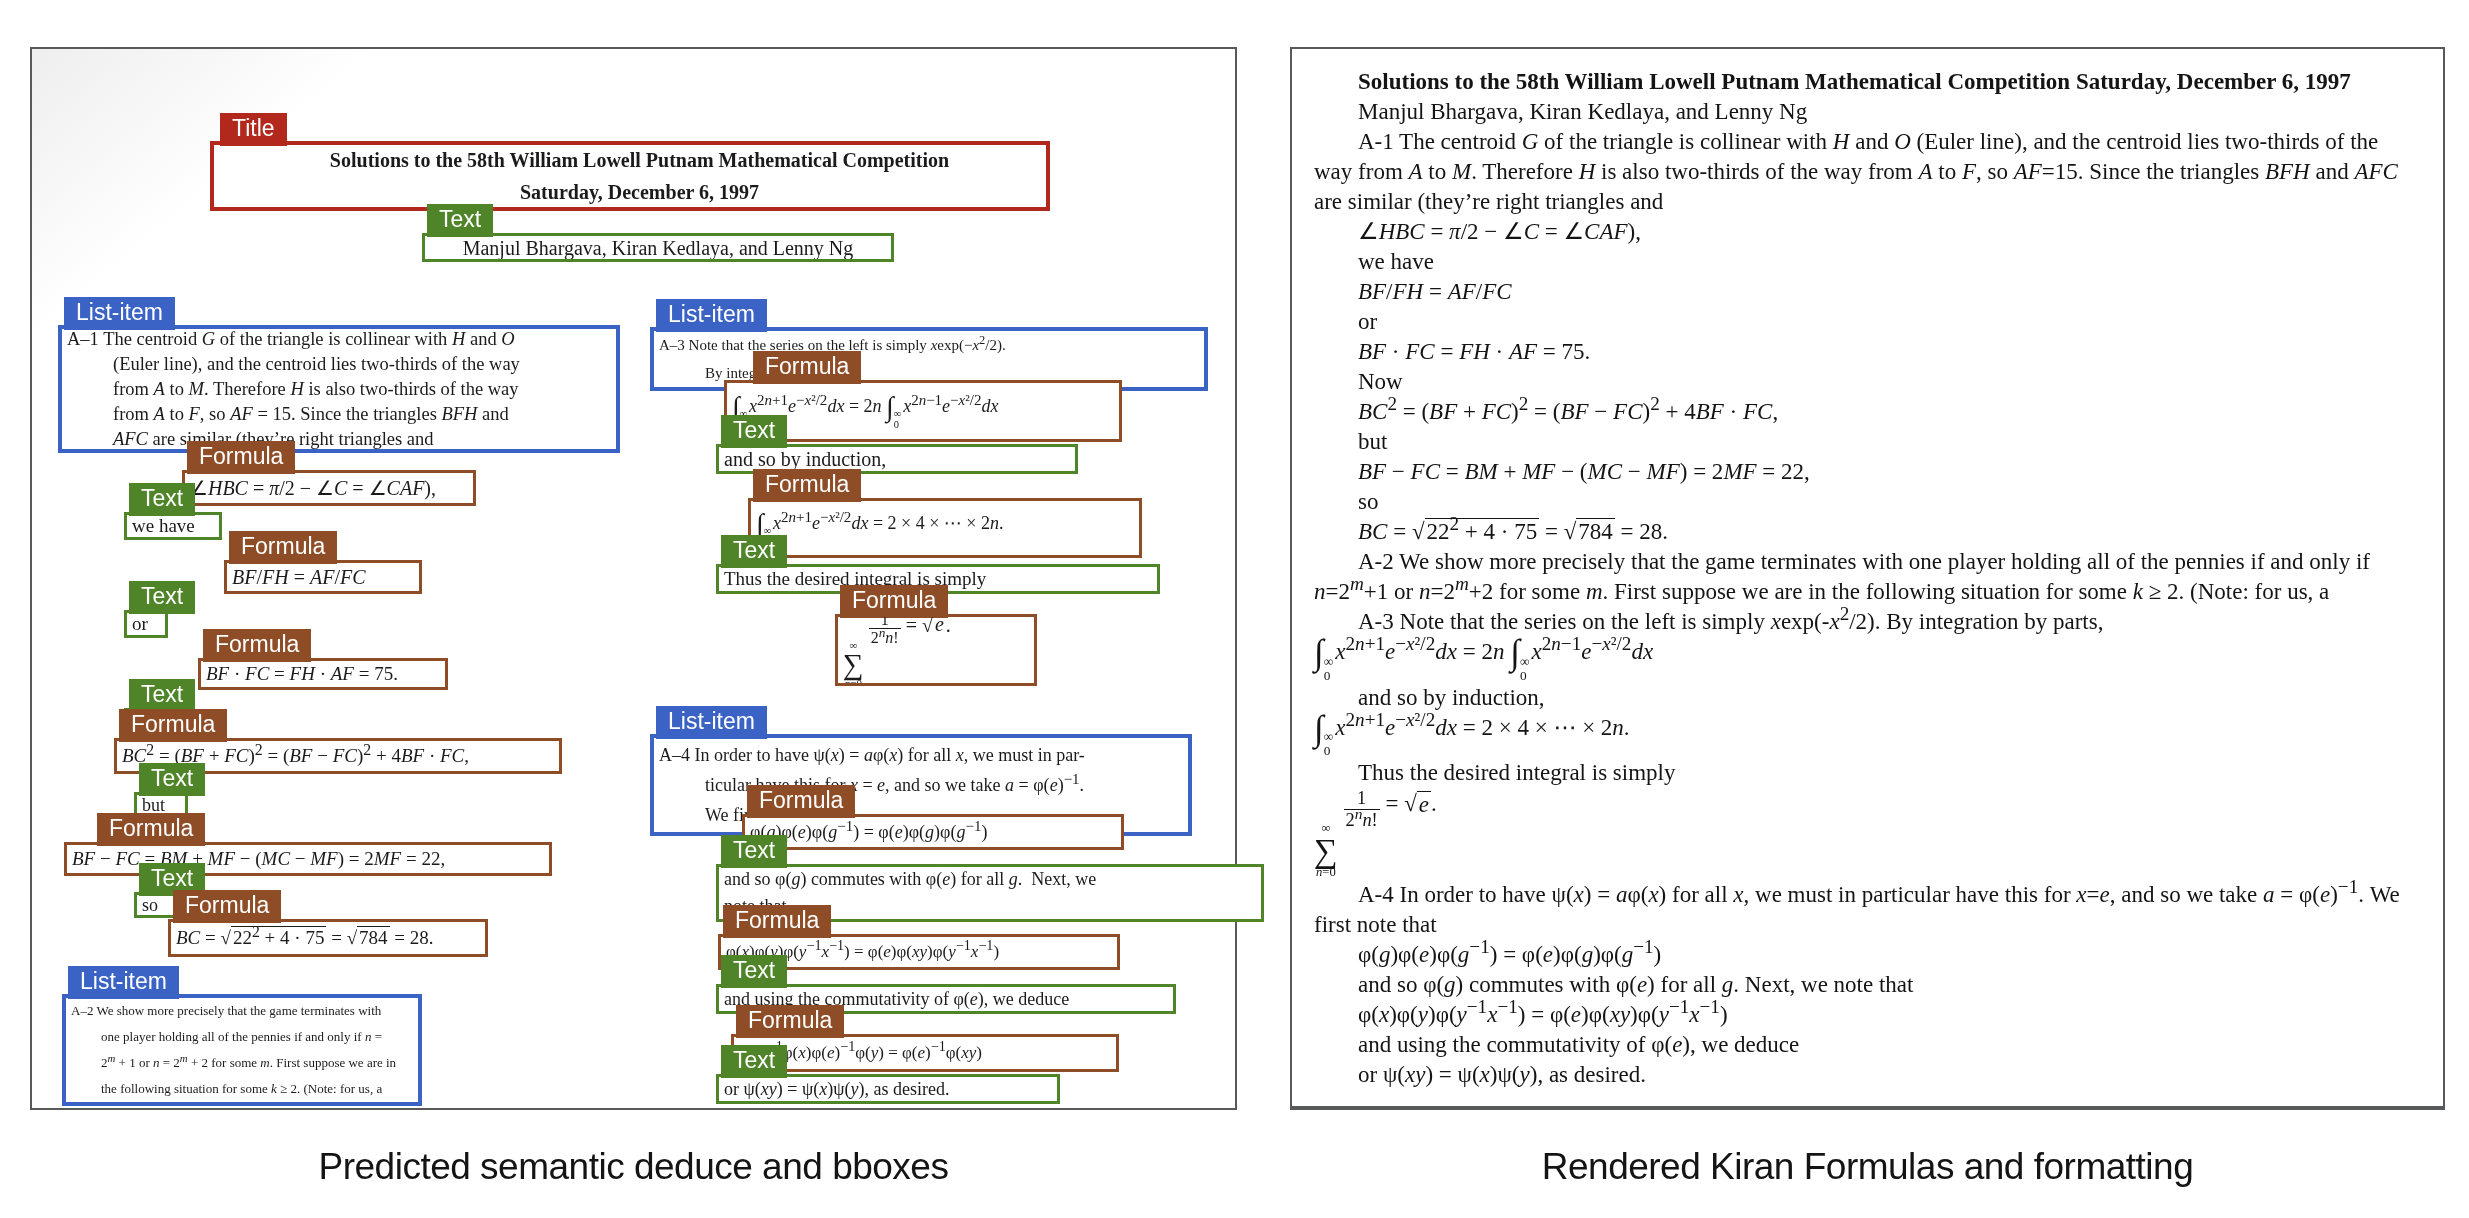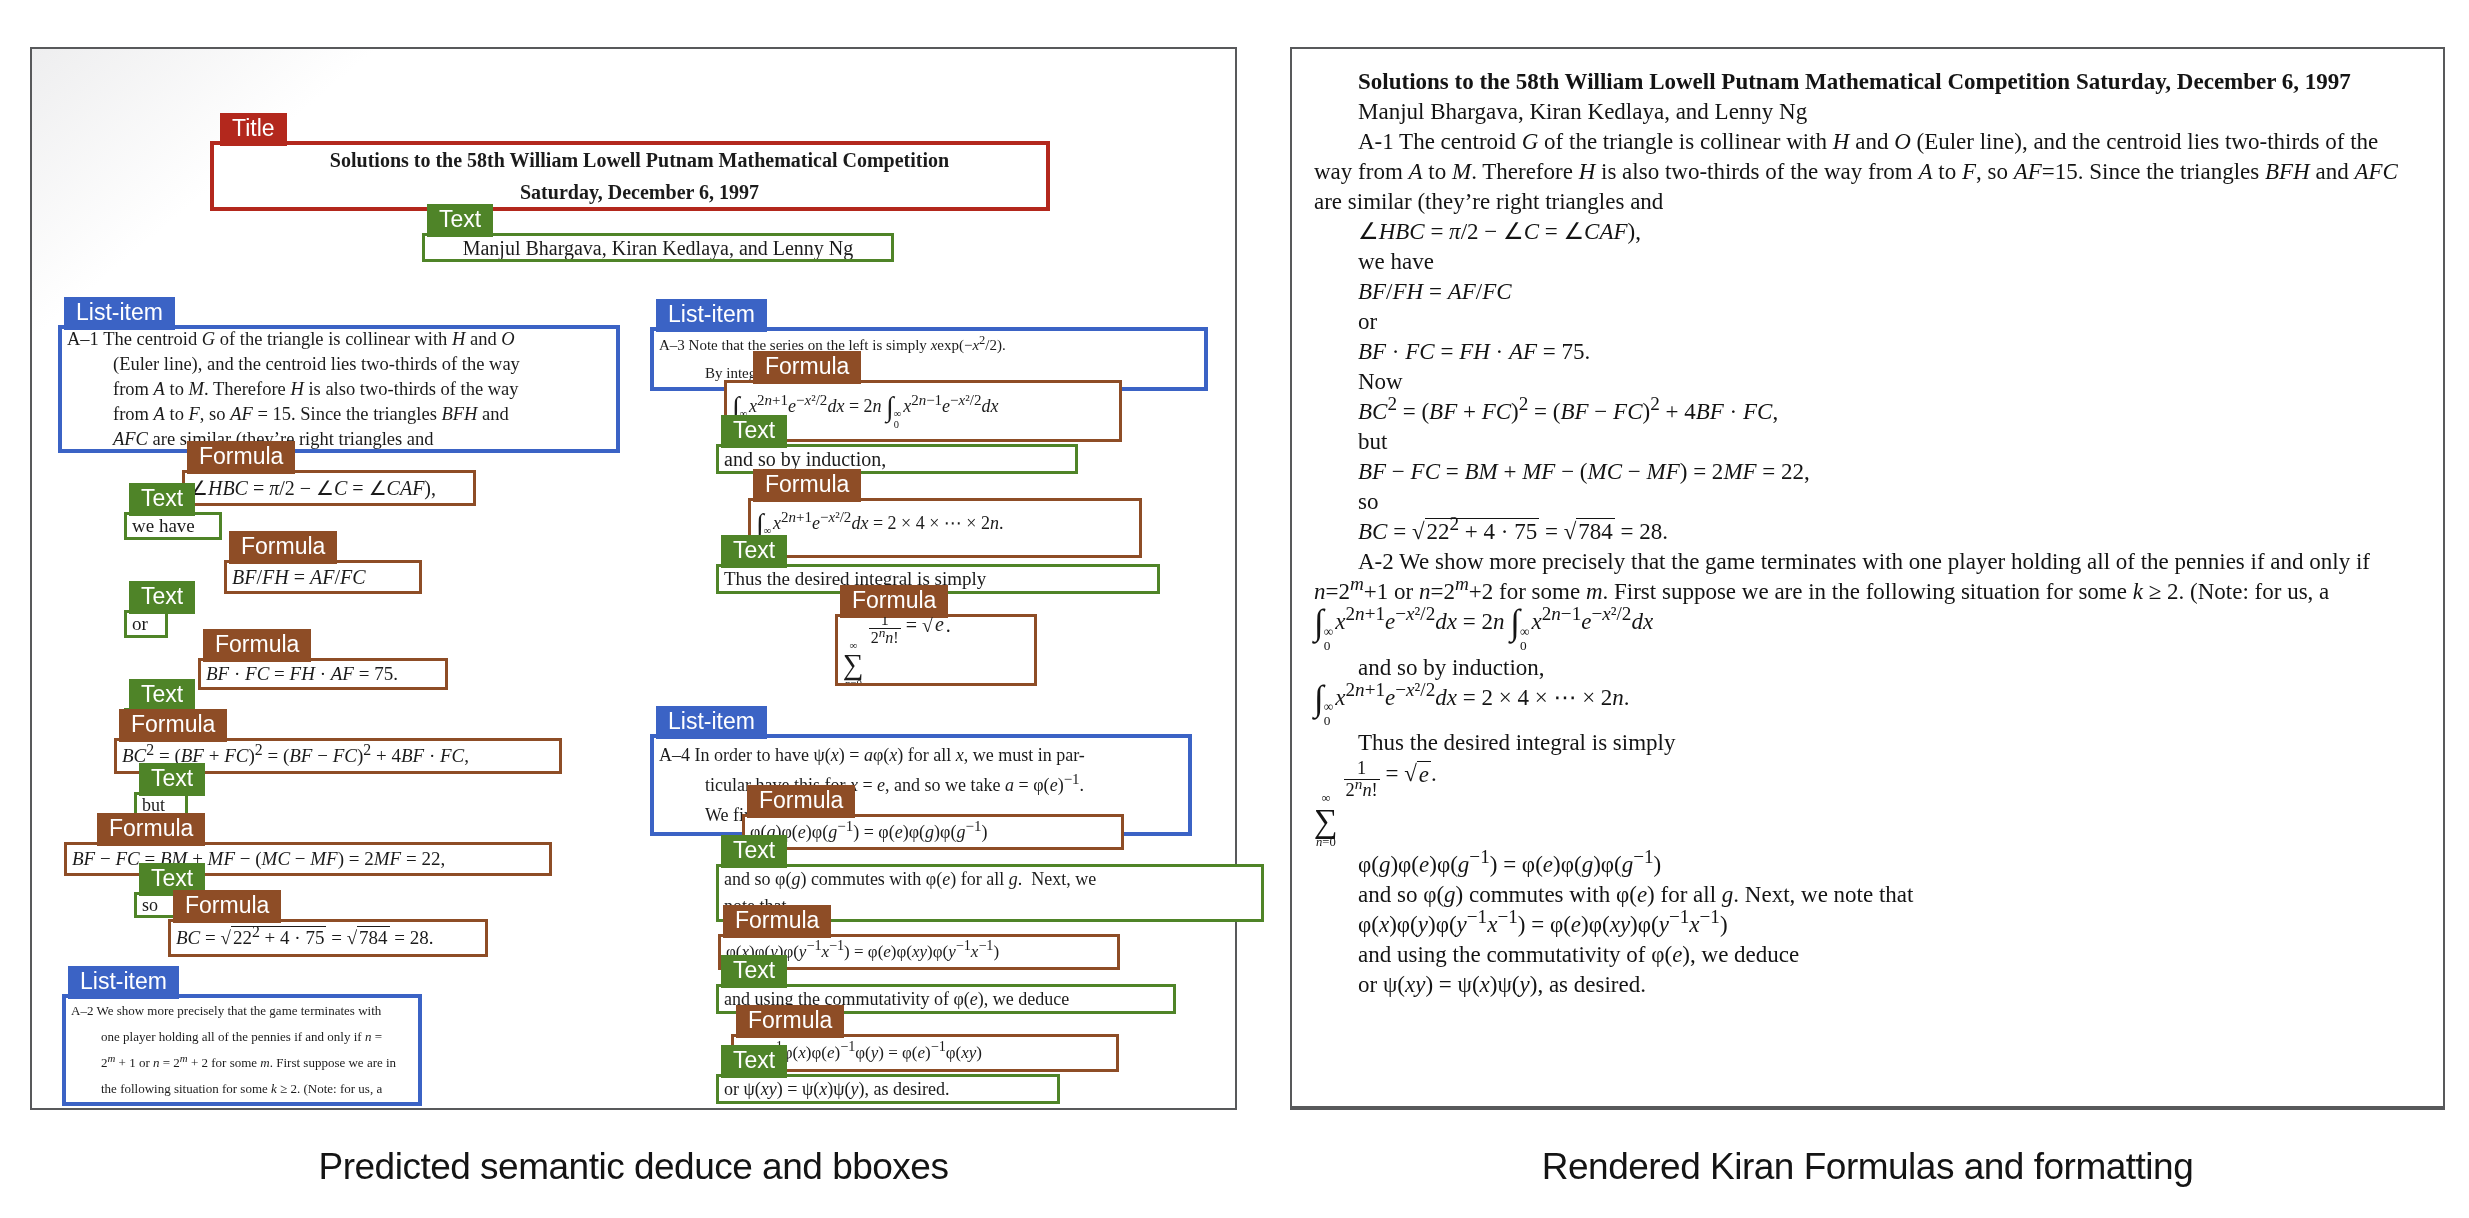--- a/index.html
+++ b/index.html
@@ -260,38 +260,40 @@
         <div class="rline indent"><i>BF</i>/<i>FH</i> = <i>AF</i>/<i>FC</i></div>
         <div class="rline indent">or</div>
         <div class="rline indent"><i>BF</i> · <i>FC</i> = <i>FH</i> · <i>AF</i> = 75.</div>
         <div class="rline indent">Now</div>
         <div class="rline indent"><i>BC</i><sup>2</sup> = (<i>BF</i> + <i>FC</i>)<sup>2</sup> = (<i>BF</i> − <i>FC</i>)<sup>2</sup> + 4<i>BF</i> · <i>FC</i>,</div>
         <div class="rline indent">but</div>
         <div class="rline indent"><i>BF</i> − <i>FC</i> = <i>BM</i> + <i>MF</i> − (<i>MC</i> − <i>MF</i>) = 2<i>MF</i> = 22,</div>
         <div class="rline indent">so</div>
         <div class="rline indent"><i>BC</i> = <span class="sqrt">√<span class="ov">22<sup>2</sup> + 4 · 75</span></span> = <span class="sqrt">√<span class="ov">784</span></span> = 28.</div>
         <div class="rline para">A-2 We show more precisely that the game terminates with one player holding all of the pennies if and only if <i>n</i>=2<sup><i>m</i></sup>+1 or <i>n</i>=2<sup><i>m</i></sup>+2 for some <i>m</i>. First suppose we are in the following situation for some <i>k</i> ≥ 2. (Note: for us, a</div>
+        <div class="rline para">A-3 Note that the series on the left is simply <i>x</i>exp(-<i>x</i><sup>2</sup>/2). By integration by parts,</div>
         <div class="rline"><span class="intg">∫</span><span class="ss">
             <span>∞</span>
             <span>0</span>
           </span><i>x</i><sup>2<i>n</i>+1</sup><i>e</i><sup>−<i>x</i>²/2</sup><i>dx</i> = 2<i>n</i> <span class="intg">∫</span><span class="ss">
             <span>∞</span>
             <span>0</span>
           </span><i>x</i><sup>2<i>n</i>−1</sup><i>e</i><sup>−<i>x</i>²/2</sup><i>dx</i></div>
         <div class="rline indent">and so by induction,</div>
         <div class="rline"><span class="intg">∫</span><span class="ss">
             <span>∞</span>
             <span>0</span>
           </span><i>x</i><sup>2<i>n</i>+1</sup><i>e</i><sup>−<i>x</i>²/2</sup><i>dx</i> = 2 × 4 × ⋯ × 2<i>n</i>.</div>
         <div class="rline indent">Thus the desired integral is simply</div>
         <div class="rline"><span class="sum">
             <span class="slim">∞</span>
             <span class="op">∑</span>
             <span class="slim"><i>n</i>=0</span>
           </span>&nbsp;<span class="frac"><span class="num">1</span><span class="den">2<sup><i>n</i></sup><i>n</i>!</span></span> = <span class="sqrt">√<span class="ov"><i>e</i></span></span>.</div>
+        <div class="rline para">A-4 In order to have ψ(<i>x</i>) = <i>a</i>φ(<i>x</i>) for all <i>x</i>, we must in particular have this for <i>x</i>=<i>e</i>, and so we take <i>a</i> = φ(<i>e</i>)<sup>−1</sup>. We first note that</div>
         <div class="rline indent">φ(<i>g</i>)φ(<i>e</i>)φ(<i>g</i><sup>−1</sup>) = φ(<i>e</i>)φ(<i>g</i>)φ(<i>g</i><sup>−1</sup>)</div>
         <div class="rline indent">and so φ(<i>g</i>) commutes with φ(<i>e</i>) for all <i>g</i>. Next, we note that</div>
         <div class="rline indent">φ(<i>x</i>)φ(<i>y</i>)φ(<i>y</i><sup>−1</sup><i>x</i><sup>−1</sup>) = φ(<i>e</i>)φ(<i>xy</i>)φ(<i>y</i><sup>−1</sup><i>x</i><sup>−1</sup>)</div>
         <div class="rline indent">and using the commutativity of φ(<i>e</i>), we deduce</div>
         <div class="rline indent">or ψ(<i>xy</i>) = ψ(<i>x</i>)ψ(<i>y</i>), as desired.</div>
       </div>
   </div>
 
   <div id="caption-left" class="caption">Predicted semantic deduce and bboxes</div>
   <div id="caption-right" class="caption">Rendered Kiran Formulas and formatting</div>

